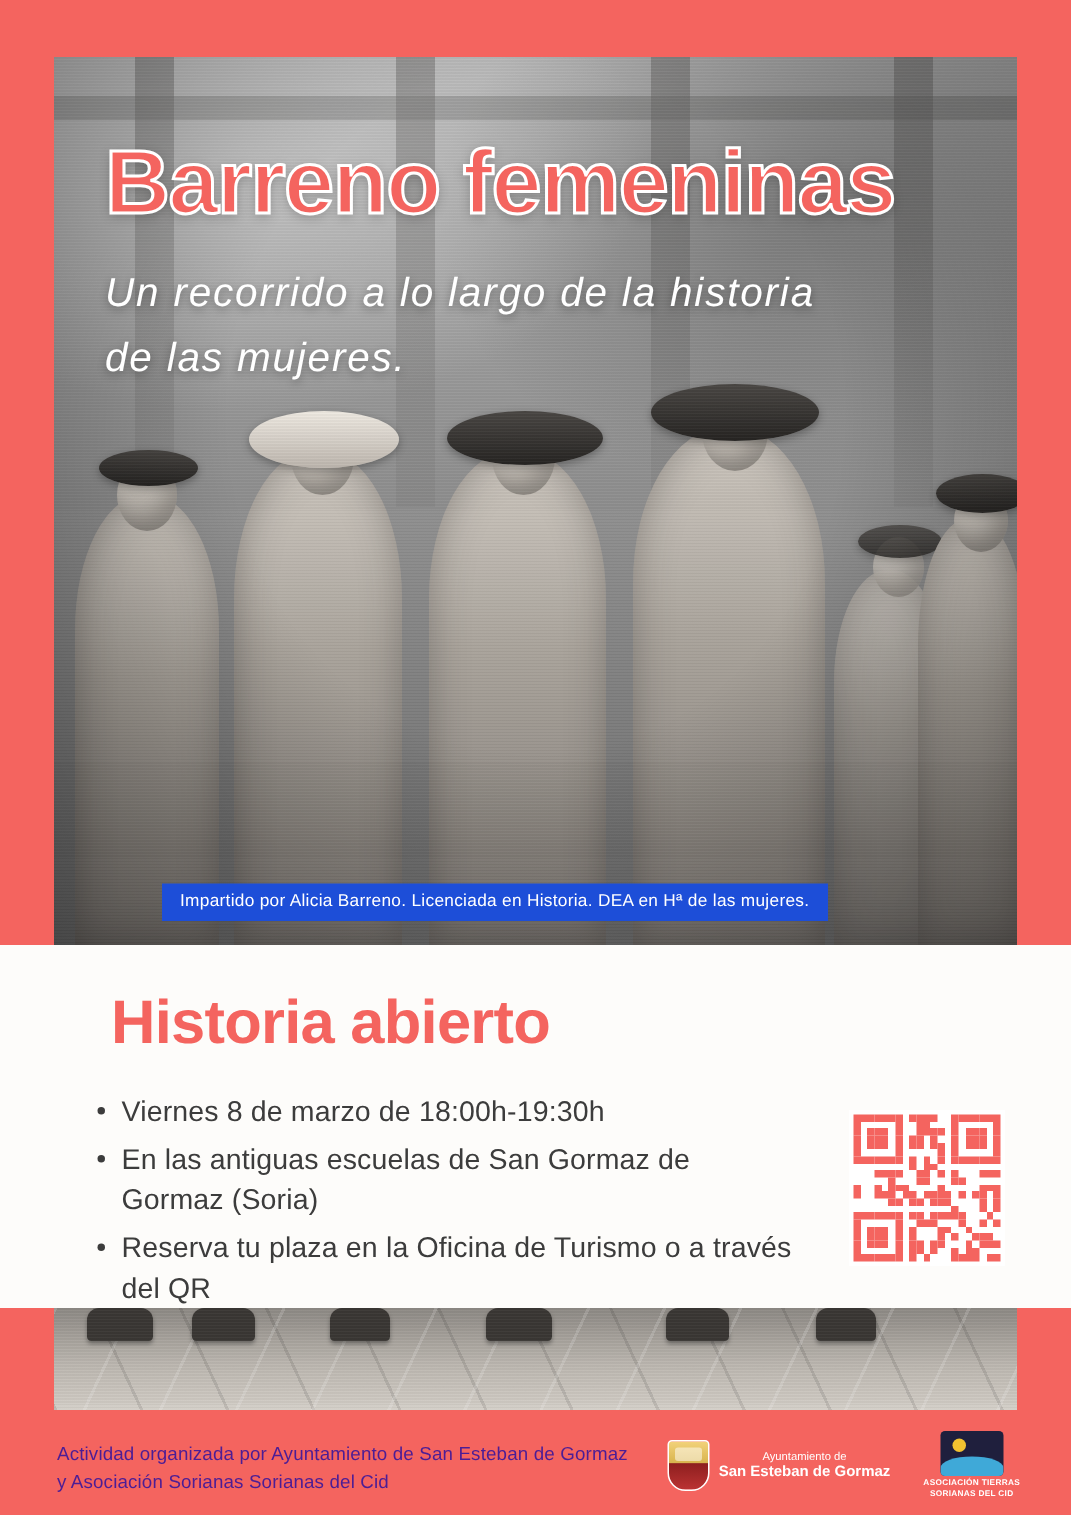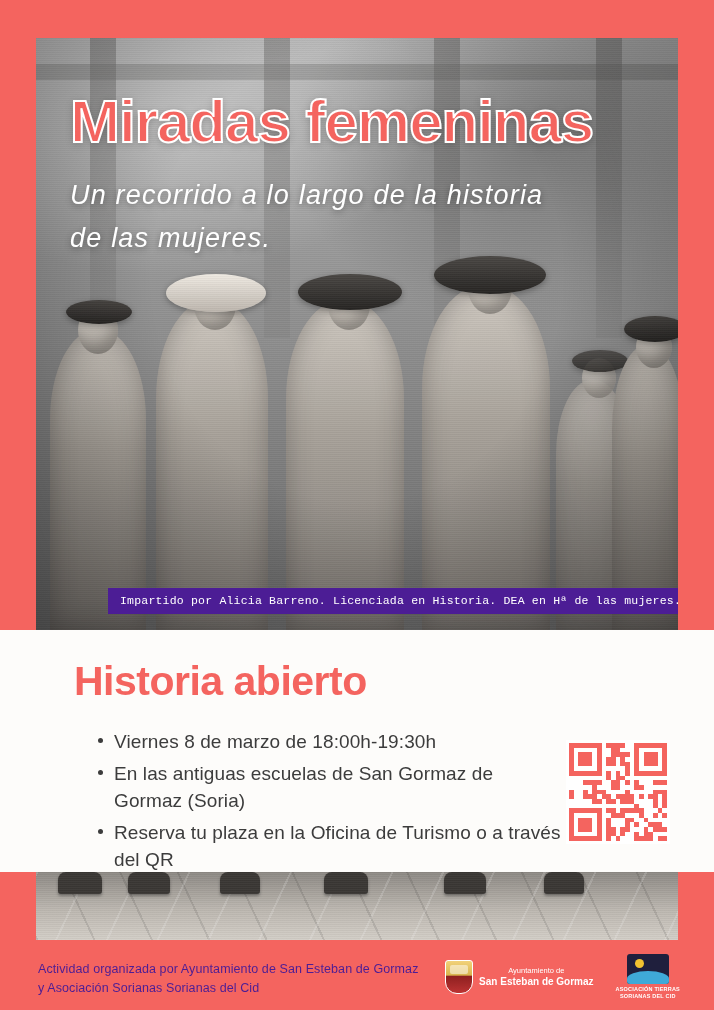--- a/index.html
+++ b/index.html
@@ -125,28 +125,27 @@
     text-shadow: 0 2px 6px rgba(0,0,0,0.35);
     max-width: 480px;
     font-style: italic;
   }
 
   
   .credit-strip {
     position: absolute;
     left: 72px;
     bottom: 16px;
-    background: #4c1d95;
+    background: #1d4ed8;
     color: #ffffff;
     font-size: 11.5px;
     letter-spacing: 0.2px;
     padding: 6px 12px 7px 12px;
     z-index: 7;
     white-space: nowrap;
-    font-family: Liberation Mono, monospace;
   }
 
   
   .white-band {
     position: absolute;
     left: 0;
     top: 630px;
     width: 714px;
     height: 242px;
     background: #fdfcfa;
@@ -156,21 +155,21 @@
     left: 74px;
     top: 28px;
     font-size: 41px;
     font-weight: bold;
     color: #f4645f;
     letter-spacing: -0.5px;
     margin: 0;
   }
   .bullets {
     position: absolute;
-    left: 96px;
+    left: 63px;
     top: 98px;
     width: 470px;
     margin: 0;
     padding: 0;
     list-style: none;
   }
   .bullets li {
     position: relative;
     padding-left: 18px;
     font-size: 19px;
@@ -377,21 +376,21 @@
       <div class="hat" style="left:398px; bottom:336px; width:112px; height:38px;"></div>
     </div>
 
     <div class="photo-grain"></div>
     <div class="photo-vignette"></div>
 
     <div class="credit-strip">Impartido por Alicia Barreno. Licenciada en Historia. DEA en Hª de las mujeres.</div>
   </div>
 
   <div class="title-block">
-    <h1 class="main-title">Miradas femeninas</h1>
+    <h1 class="main-title">Barreno femeninas</h1>
     <div class="subtitle">Un recorrido a lo largo de la historia de las mujeres.</div>
   </div>
 
   <div class="white-band">
     <h2 class="section-title">Historia abierto</h2>
 
     <ul class="bullets">
       <li>Viernes 8 de marzo de 18:00h-19:30h</li>
       <li>En las antiguas escuelas de San Gormaz de Gormaz (Soria)</li>
       <li>Reserva tu plaza en la Oficina de Turismo o a través del QR</li>

